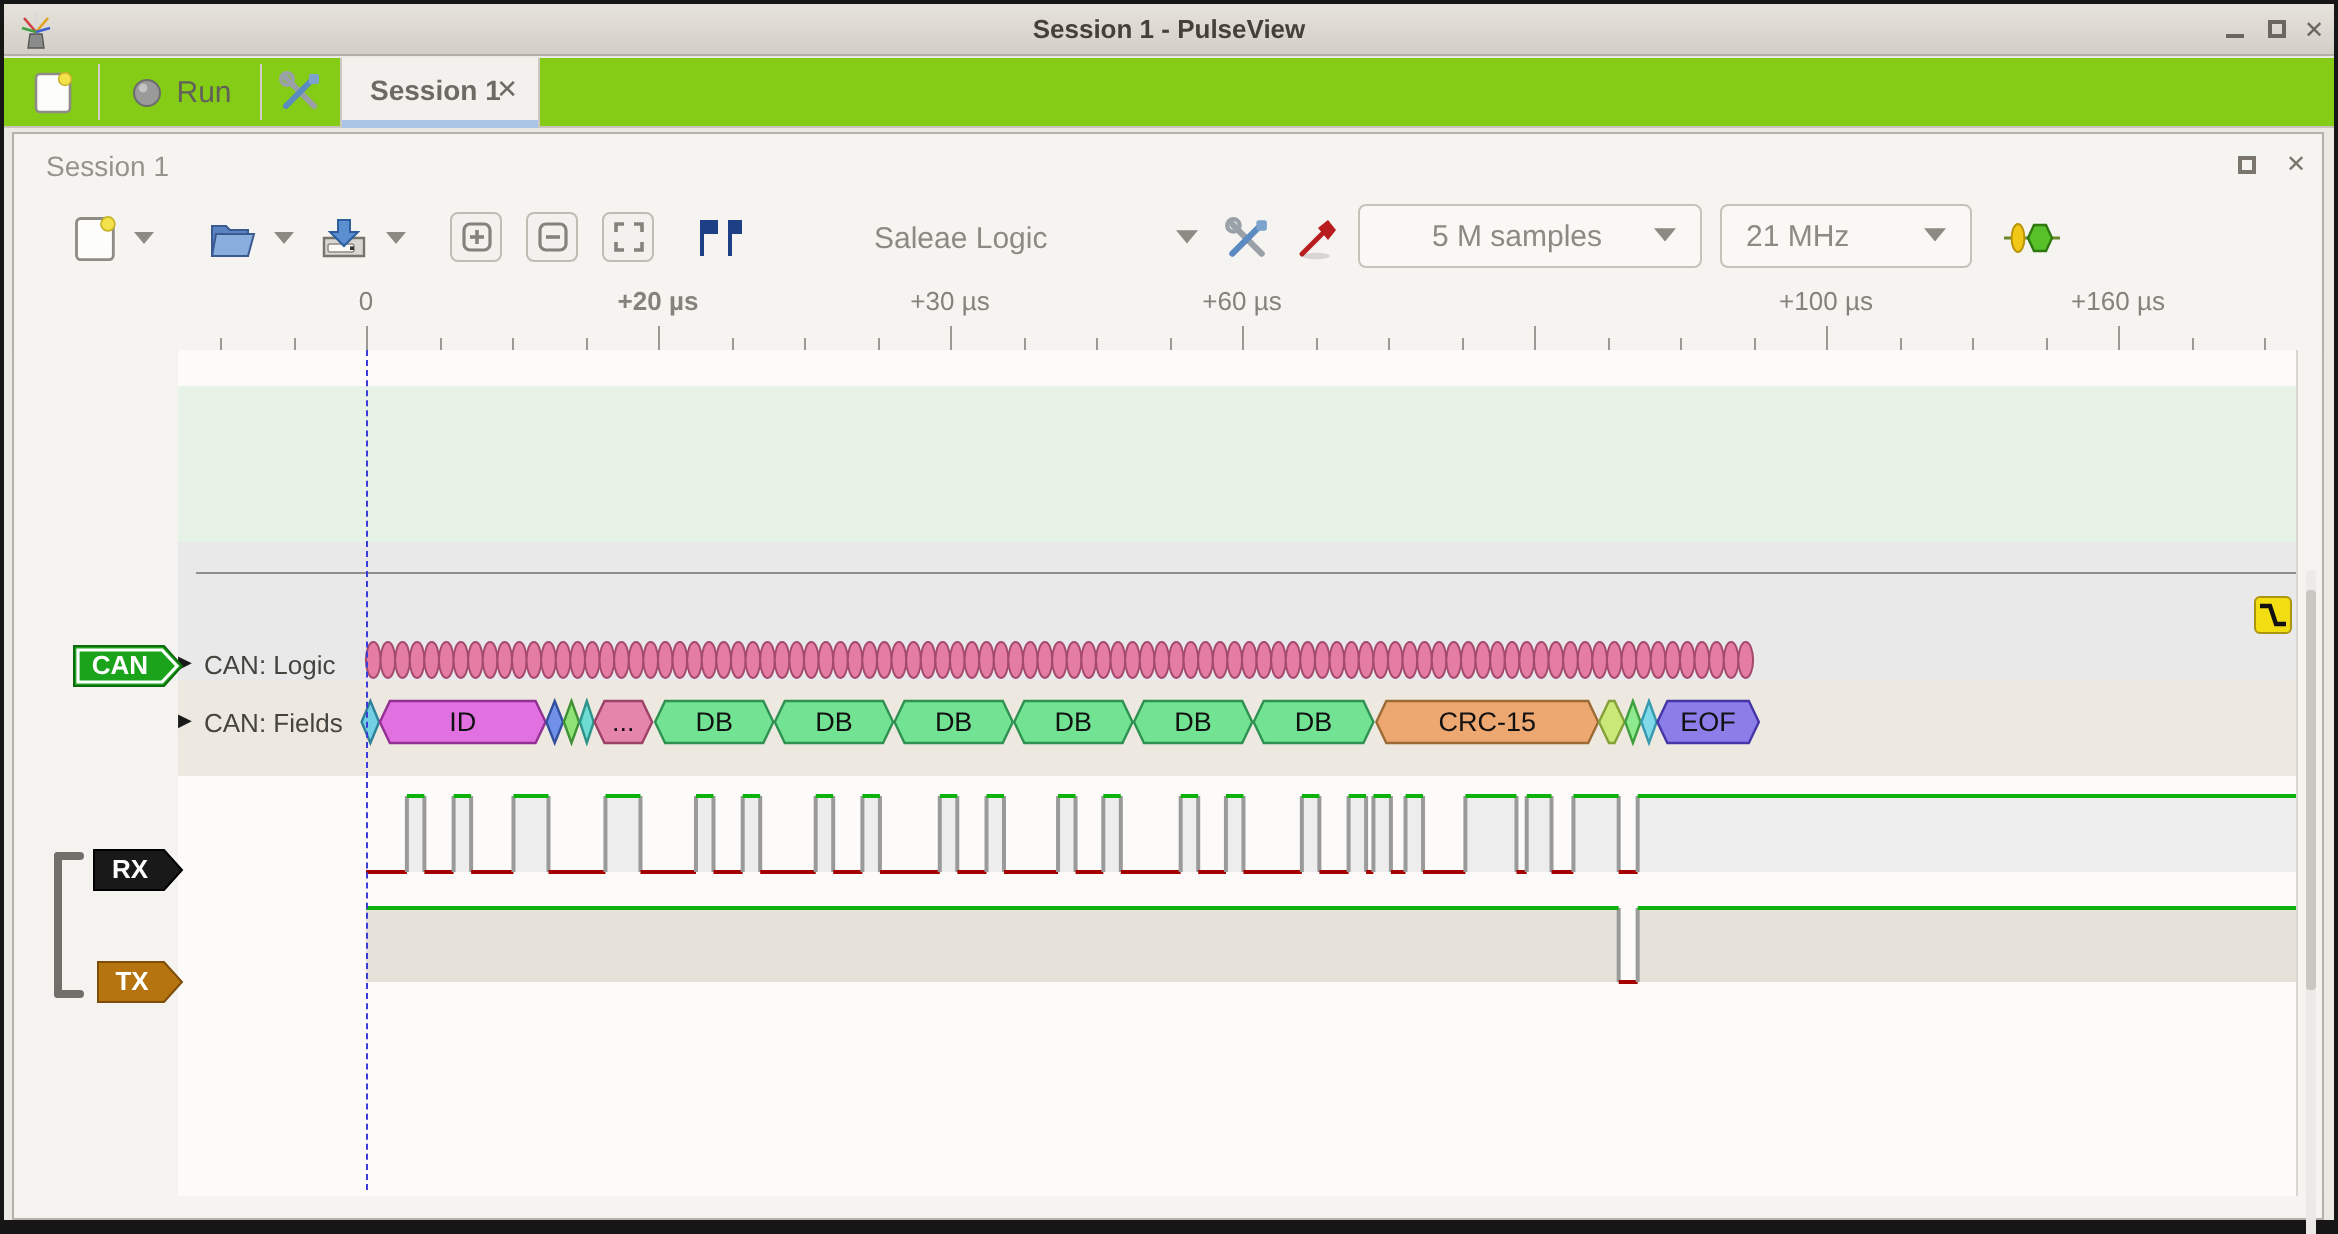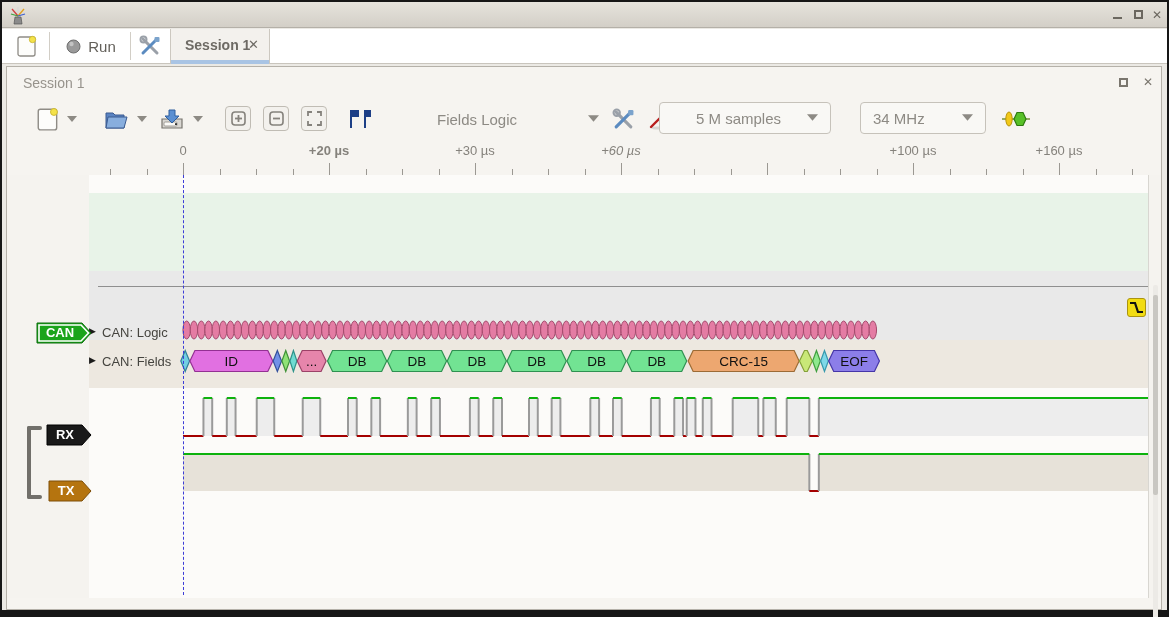--- a/index.html
+++ b/index.html
@@ -12,21 +12,21 @@
     background:linear-gradient(#e6e3dc,#d3cfc7); border-bottom:1px solid #b4b0a8; }
   .titlebar .title { position:absolute; left:0; right:0; top:5px; text-align:center;
     font-size:13px; font-weight:bold; color:#45413a; }
   .app-icon { position:absolute; left:7px; top:3px; width:18px; height:20px; }
   .win-btn { position:absolute; top:4px; width:20px; height:18px; text-align:center;
     color:#6b675f; font-size:12px; line-height:18px; cursor:default; }
   .minimize-glyph { position:absolute; left:5px; top:11px; width:9px; height:2px; background:#6b675f; }
   .maximize-glyph { position:absolute; left:5px; top:4px; width:9px; height:9px; border:2px solid #6b675f; }
   
   .main-toolbar { position:absolute; left:0; top:27px; width:1165px; height:35px;
-    background:#ffffff; border-bottom:1px solid #c9c5bd; }
+    background:#84cc16; border-bottom:1px solid #c9c5bd; }
   .mt-sep { position:absolute; top:3px; width:1px; height:28px; background:#d2cec6; }
   .icon-btn { position:absolute; display:flex; align-items:center; justify-content:center; }
   .run-label { font-size:15px; color:#63605a; margin-left:7px; }
   .tab { position:absolute; left:168px; top:0; width:100px; height:35px;
     background:#f3f1ed; border-left:1px solid #ccc8c0; border-right:1px solid #ccc8c0; }
   .tab-label { position:absolute; left:14px; top:8px; font-size:14px; font-weight:bold; color:#6d6a64; }
   .tab-close { position:absolute; right:10px; top:8px; font-size:13px; color:#6d6a64; }
   .tab-underline { position:absolute; left:0; bottom:0; width:100%; height:4px; background:#a9c4e4; }
   
   .child { position:absolute; left:4px; top:64px; width:1156px; height:544px;
@@ -82,20 +82,21 @@
     <div class="app-icon">
       <svg width="18" height="20" viewBox="0 0 18 20">
         <polygon points="6,12 12,12 13,19 5,19" fill="#8b8b8b" stroke="#555" stroke-width="0.7"></polygon>
         <line x1="9" y1="11" x2="9" y2="2" stroke="#d8d8d8" stroke-width="1.4"></line>
         <line x1="9" y1="11" x2="3" y2="4" stroke="#d04040" stroke-width="1.3"></line>
         <line x1="9" y1="11" x2="15" y2="4" stroke="#e0a020" stroke-width="1.3"></line>
         <line x1="9" y1="11" x2="2" y2="9" stroke="#40a040" stroke-width="1.3"></line>
         <line x1="9" y1="11" x2="16" y2="9" stroke="#4060d0" stroke-width="1.3"></line>
       </svg>
     </div>
+    <div class="title">Session 1 - PulseView</div>
     <div class="win-btn" style="left:1106px;">
       <span class="minimize-glyph"></span>
       </div>
     <div class="win-btn" style="left:1127px;">
       <span class="maximize-glyph"></span>
       </div>
     <div class="win-btn" style="left:1145px;">✕</div>
   </div>
 
   <div class="main-toolbar">
@@ -192,48 +193,48 @@
       </div>
       <div class="icon-btn" style="left:336px; top:8px; width:32px; height:26px;">
         <svg width="26" height="20" viewBox="0 0 26 20">
           <line x1="5" y1="1" x2="5" y2="19" stroke="#1d3f86" stroke-width="2"></line>
           <polygon points="5,1 13,1 13,8 5,8" fill="#1d3f86"></polygon>
           <line x1="19" y1="1" x2="19" y2="19" stroke="#1d3f86" stroke-width="2"></line>
           <polygon points="19,1 25,1 25,8 19,8" fill="#1d3f86"></polygon>
         </svg>
       </div>
       <div class="combo-plain" style="left:430px; top:8px; width:162px; height:26px;">
-        <span>Fields Logic</span>
+        <span>Saleae Logic</span>
         <svg class="caret" width="11" height="8" viewBox="0 0 10 7">
           <polygon points="0,0 10,0 5,6" fill="#8d8a84"></polygon>
           </svg>
       </div>
       <div class="icon-btn" style="left:602px; top:8px; width:28px; height:26px;">
         <svg width="23" height="23" viewBox="0 0 22 22">
           <line x1="4" y1="4" x2="18" y2="18" stroke="#9aa0a8" stroke-width="3" stroke-linecap="round"></line>
           <circle cx="4.5" cy="4.5" r="3" fill="none" stroke="#9aa0a8" stroke-width="2"></circle>
           <line x1="18" y1="4" x2="4" y2="18" stroke="#5b8bc0" stroke-width="3" stroke-linecap="round"></line>
           <rect x="15.5" y="2" width="5" height="5" rx="1" fill="#7ba3cc"></rect>
         </svg>
       </div>
       <div class="icon-btn" style="left:638px; top:8px; width:28px; height:26px;">
         <svg width="24" height="24" viewBox="0 0 24 24">
           <line x1="4" y1="20" x2="14" y2="10" stroke="#b81c1c" stroke-width="2.4" stroke-linecap="round"></line>
           <path d="M12 7 l5 -4 4 5 -4 5 z" fill="#b81c1c"></path>
           <ellipse cx="11" cy="21" rx="7" ry="1.6" fill="#000" opacity="0.12"></ellipse>
         </svg>
       </div>
-      <div class="combo-box" style="left:652px; width:172px;padding-left:36px;">
+      <div class="combo-box" style="left:672px; width:172px;padding-left:36px;">
         <span>5 M samples</span>
         <svg class="caret" width="11" height="8" viewBox="0 0 10 7">
           <polygon points="0,0 10,0 5,6" fill="#8d8a84"></polygon>
           </svg>
       </div>
       <div class="combo-box" style="left:853px; width:126px;">
-        <span>34 MHz</span>
+        <span>21 MHz</span>
         <svg class="caret" width="11" height="8" viewBox="0 0 10 7">
           <polygon points="0,0 10,0 5,6" fill="#8d8a84"></polygon>
           </svg>
       </div>
       <div class="icon-btn" style="left:994px; top:10px; width:30px; height:22px;">
         <svg width="28" height="18" viewBox="0 0 28 18">
           <line x1="0" y1="9" x2="28" y2="9" stroke="#6a8a2a" stroke-width="1.4"></line>
           <ellipse cx="7" cy="9" rx="3.2" ry="7" fill="#f2c818" stroke="#b89408" stroke-width="1"></ellipse>
           <polygon points="12,9 15,2.5 21,2.5 24,9 21,15.5 15,15.5" fill="#58c028" stroke="#2e7a10" stroke-width="1.2"></polygon>
         </svg>
@@ -266,21 +267,21 @@
         <div class="tick" style="left: 906px; top: 20px; height: 12px;"></div>
         <div class="tick" style="left: 942.5px; top: 26px; height: 6px;"></div>
         <div class="tick" style="left: 979px; top: 26px; height: 6px;"></div>
         <div class="tick" style="left: 1015.5px; top: 26px; height: 6px;"></div>
         <div class="tick" style="left: 1052px; top: 20px; height: 12px;"></div>
         <div class="tick" style="left: 1088.5px; top: 26px; height: 6px;"></div>
         <div class="tick" style="left: 1125px; top: 26px; height: 6px;"></div>
         <div class="ruler-label" style="left: 176px;">0</div>
         <div class="ruler-label" style="left: 322px; font-weight: bold;">+20 µs</div>
         <div class="ruler-label" style="left: 468px;">+30 µs</div>
-        <div class="ruler-label" style="left: 614px; font-style: italic;">+60 µs</div>
+        <div class="ruler-label" style="left: 614px;">+60 µs</div>
         <div class="ruler-label" style="left: 760px; margin-top: 42px;">+80 µs</div>
         <div class="ruler-label" style="left: 906px;">+100 µs</div>
         <div class="ruler-label" style="left: 1052px;">+160 µs</div>
       </div>
 
     <div class="trace">
       <div class="row-bg bg-white"></div>
       <div class="row-bg bg-decode"></div>
       <div class="row-bg bg-rx"></div>
       <div class="row-bg bg-tx"></div>

